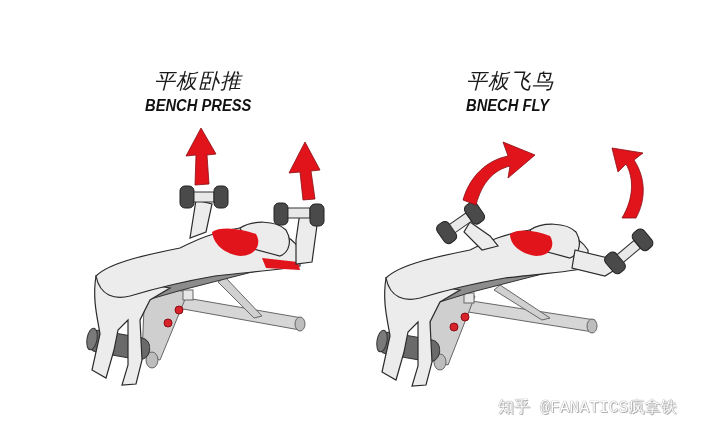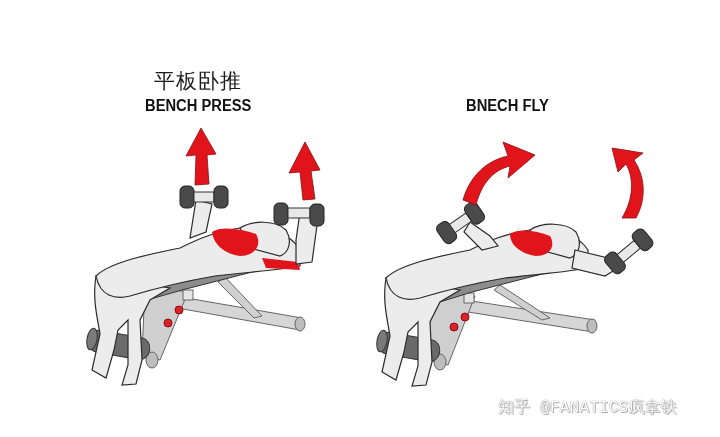--- a/index.html
+++ b/index.html
@@ -1,17 +1,17 @@
 <!DOCTYPE html>
 <html><head>
 <meta charset="utf-8">
 <style>
   html, body { margin:0; padding:0; background:#ffffff; }
   body { width:720px; height:437px; position:relative; overflow:hidden; font-family:"Liberation Sans", "DejaVu Sans", sans-serif; }
-  .panel { position:absolute; top:0; height:437px; }
+  .panel { position:absolute; top:0; height:437px;font-style:italic; }
   .panel-left { left:0; width:360px; }
   .panel-right { left:360px; width:360px; }
   .title-cn { position:absolute; font-family:"DejaVu Sans", sans-serif; font-size:21px; color:#1a1a1a; letter-spacing:1px; white-space:nowrap; }
   .title-en { position:absolute; font-family:"Liberation Sans", sans-serif; font-weight:bold; font-size:16px; color:#111; white-space:nowrap; transform:scaleX(0.92); transform-origin:left top; }
   .illustration { position:absolute; left:0; top:0; }
   .watermark { position:absolute; left:498px; top:397px; font-family:Liberation Mono, monospace; font-size:16px; color:#ffffff; white-space:nowrap;
     text-shadow: 0 0 1px #9a9a9a, 0 0 1px #9a9a9a, 1px 1px 0 #b5b5b5; letter-spacing:0.2px; }
 </style>
 </head>
 <body>
@@ -62,20 +62,21 @@
       <rect x="288" y="208" width="22" height="10" fill="#e8e8e8" stroke="#333"></rect>
       <rect x="310" y="204" width="14" height="22" rx="5" fill="#4a4a4a" stroke="#222"></rect>
     </g>
 
     <path d="M195 185 L196 155 L186 156 L201 128 L216 154 L207 155 L209 184 Z" fill="#e1141c" stroke="#8a0d12" stroke-width="0.8"></path>
     <path d="M303 200 L300 172 L289 173 L305 142 L320 170 L311 171 L315 199 Z" fill="#e1141c" stroke="#8a0d12" stroke-width="0.8"></path>
   </svg>
 </div>
 
 <div class="panel panel-right">
+  <div class="title-cn" style="left:106px; top:67px;">平板飞鸟</div>
   <div class="title-en" style="left:106px; top:97px;">BNECH FLY</div>
 
   <svg class="illustration" width="360" height="437" viewBox="0 0 360 437">
     <g stroke="#666" stroke-width="1">
       <path d="M105 300 L235 320 L233 332 L102 311 Z" fill="#d6d6d6"></path>
       <path d="M140 285 L190 318 L182 320 L134 290 Z" fill="#d0d0d0"></path>
       <ellipse cx="232" cy="326" rx="5" ry="7" fill="#bdbdbd"></ellipse>
       <path d="M70 290 L115 296 L88 365 L70 360 Z" fill="#cfcfcf"></path>
       <ellipse cx="80" cy="362" rx="6" ry="8" fill="#bdbdbd"></ellipse>
       <circle cx="105" cy="317" r="4" fill="#d8232a" stroke="#8a0d12"></circle>

